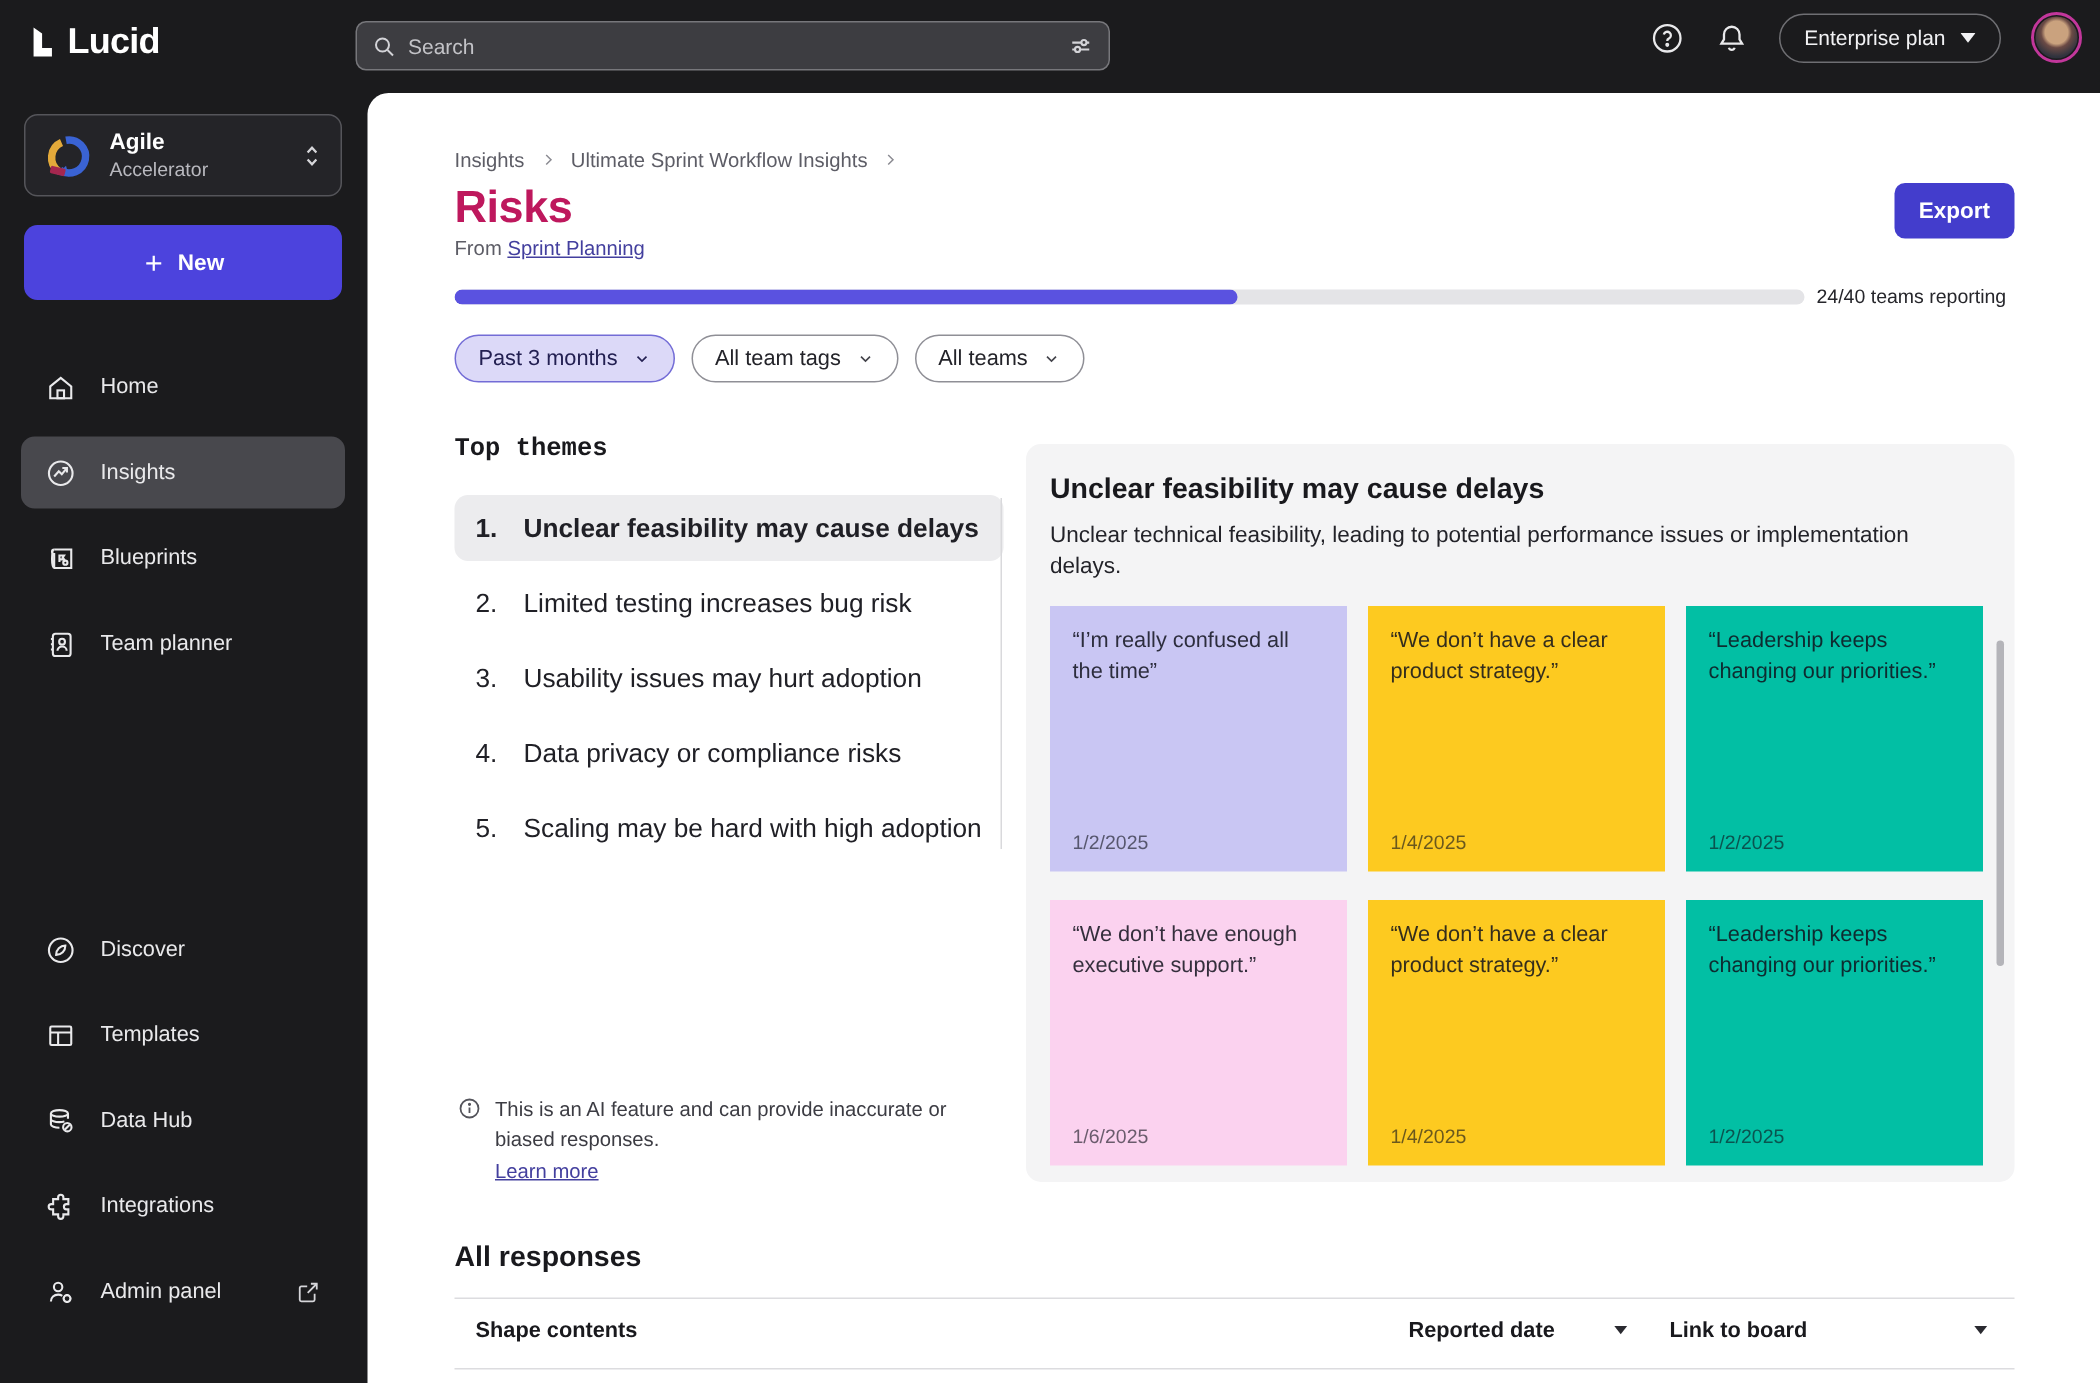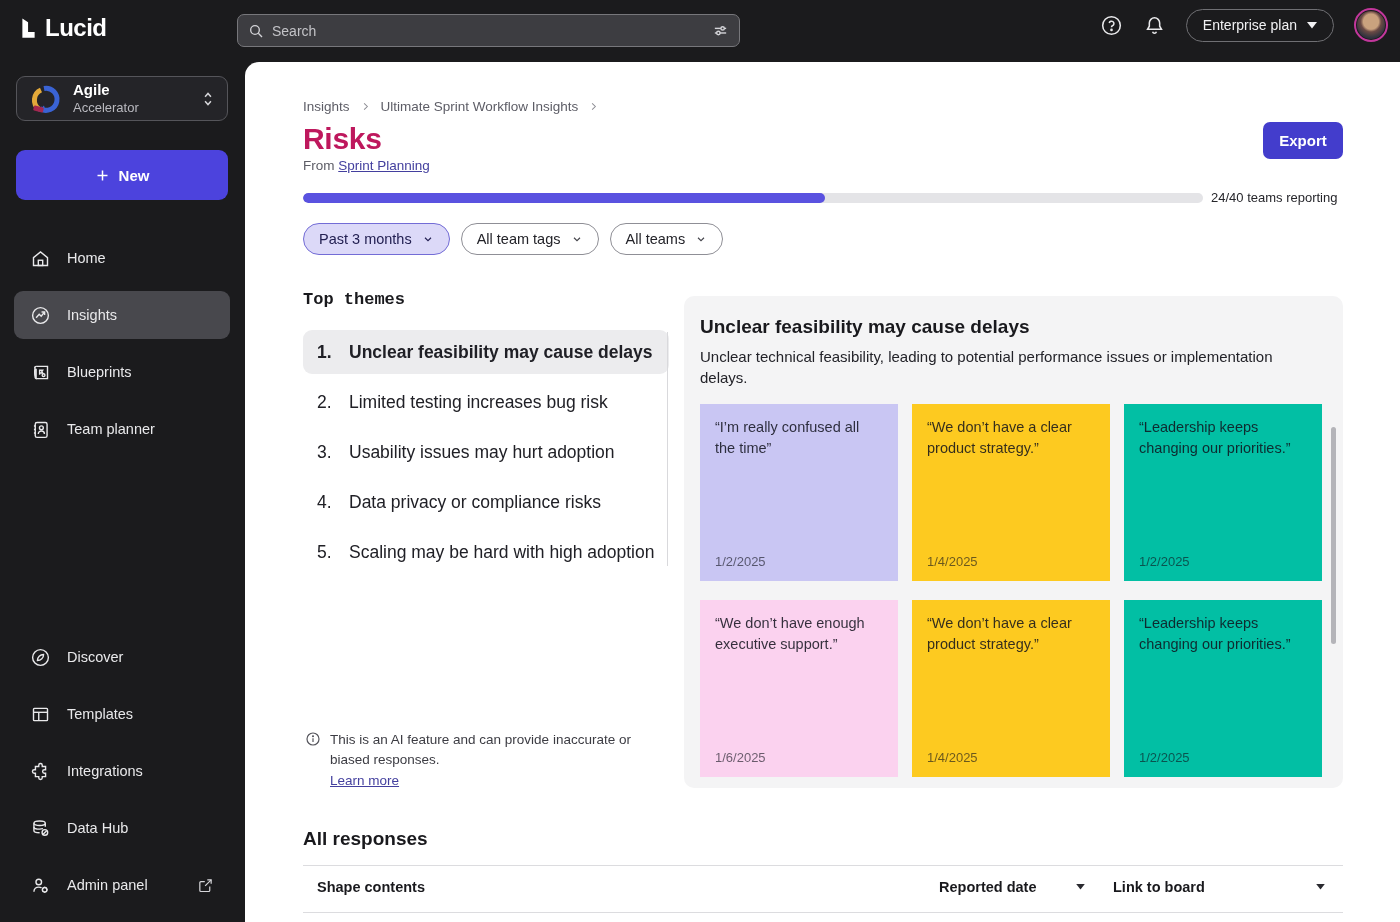--- a/index.html
+++ b/index.html
@@ -35,35 +35,35 @@
   }
   .avatar-wrap { width:34px; height:34px; border-radius:50%; border:2px solid #c2379b; padding:1px; cursor:pointer; }
   .avatar {
     width:100%; height:100%; border-radius:50%;
     background: radial-gradient(circle at 50% 38%, #caa27e 0 34%, #6b4a45 46%, #31333e 72%, #23252e 100%);
   }
 
   
   .sidebar { position:absolute; left:0; top:62px; width:245px; height:860px; }
   .workspace {
-    position:absolute; left:16px; top:14px; width:212px; height:45px;
+    position:absolute; left:16px; top:14px; width:212px; height:55px;
     background:#242428; border:1px solid #55555a; border-radius:9px;
     display:flex; align-items:center; padding:0 12px; gap:10px; cursor:pointer;
   }
   .ws-name { font-size:15px; font-weight:700; color:#fff; line-height:1.25; }
   .ws-sub  { font-size:13px; color:#b9b9bf; line-height:1.25; }
   .ws-caret { margin-left:auto; color:#d6d6da; }
   .new-btn {
     position:absolute; left:16px; top:88px; width:212px; height:50px;
     background:#4c43dd; border:none; border-radius:9px; color:#fff;
     font-size:15px; font-weight:700; font-family:"Liberation Sans", sans-serif;
     display:flex; align-items:center; justify-content:center; gap:9px; cursor:pointer;
   }
   .nav { position:absolute; left:14px; top:172px; width:216px; }
-  .nav-bottom { position:absolute; left:14px; bottom:4px; width:216px; }
+  .nav-bottom { position:absolute; left:14px; bottom:28px; width:216px; }
   .nav-item {
     height:48px; border-radius:9px; display:flex; align-items:center; gap:16px;
     padding:0 16px; color:#e9e9eb; font-size:14.5px; cursor:pointer; margin-bottom:9px;
   }
   .nav-item.active { background:#48484d; }
   .nav-item .spacer { flex:1; }
 
   
   .main {
     position:absolute; left:245px; top:62px; width:1155px; height:860px;
@@ -284,37 +284,37 @@
             <rect x="4" y="5" width="16" height="14" rx="1"></rect>
             <line x1="4" y1="9.5" x2="20" y2="9.5"></line>
             <line x1="10" y1="9.5" x2="10" y2="19"></line>
           </svg>
       </span>
       <span>Templates</span>
     </div>
     <div class="nav-item">
       <span>
         <svg width="21" height="21" viewBox="0 0 24 24" fill="none" stroke="#e9e9eb" stroke-width="1.6">
-            <path d="M10 4.8 a2 2 0 0 1 4 0 v1.4 h3.8 v3.8 h-1.4 a2 2 0 1 0 0 4 h1.4 v3.8 h-3.8 v1.4 a2 2 0 1 1-4 0 v-1.4 H6.2 v-3.8 H4.8 a2 2 0 1 1 0-4 h1.4 V6.2 H10 Z"></path>
-          </svg>
-      </span>
-      <span>Integrations</span>
-    </div>
-    <div class="nav-item">
-      <span>
-        <svg width="21" height="21" viewBox="0 0 24 24" fill="none" stroke="#e9e9eb" stroke-width="1.6">
             <ellipse cx="11" cy="6" rx="6.5" ry="2.5"></ellipse>
             <path d="M4.5 6 V14.5 c0 1.3 2.9 2.4 6.5 2.4"></path>
             <path d="M17.5 6 V10"></path>
             <path d="M4.5 10.2 c0 1.4 2.9 2.5 6.5 2.5 c1.4 0 2.7-.2 3.8-.5"></path>
             <circle cx="17" cy="16.5" r="3.2"></circle>
             <line x1="15" y1="18.5" x2="19" y2="14.5"></line>
           </svg>
       </span>
       <span>Data Hub</span>
+    </div>
+    <div class="nav-item">
+      <span>
+        <svg width="21" height="21" viewBox="0 0 24 24" fill="none" stroke="#e9e9eb" stroke-width="1.6">
+            <path d="M10 4.8 a2 2 0 0 1 4 0 v1.4 h3.8 v3.8 h-1.4 a2 2 0 1 0 0 4 h1.4 v3.8 h-3.8 v1.4 a2 2 0 1 1-4 0 v-1.4 H6.2 v-3.8 H4.8 a2 2 0 1 1 0-4 h1.4 V6.2 H10 Z"></path>
+          </svg>
+      </span>
+      <span>Integrations</span>
     </div>
     <div class="nav-item">
       <span>
         <svg width="21" height="21" viewBox="0 0 24 24" fill="none" stroke="#e9e9eb" stroke-width="1.6">
             <circle cx="10" cy="8" r="3.2"></circle>
             <path d="M4.5 19 c0-3.1 2.4-5.2 5.5-5.2 c1.2 0 2.3.3 3.2.9"></path>
             <circle cx="16.8" cy="16.8" r="2.6"></circle>
             <path d="M16.8 13.4 v1 M16.8 19.2 v1 M13.6 16.8 h1 M19 16.8 h1 M14.6 14.6 l.7.7 M18.3 18.3 l.7.7 M19 14.6 l-.7.7 M15.3 18.3 l-.7.7"></path>
           </svg>
       </span>

